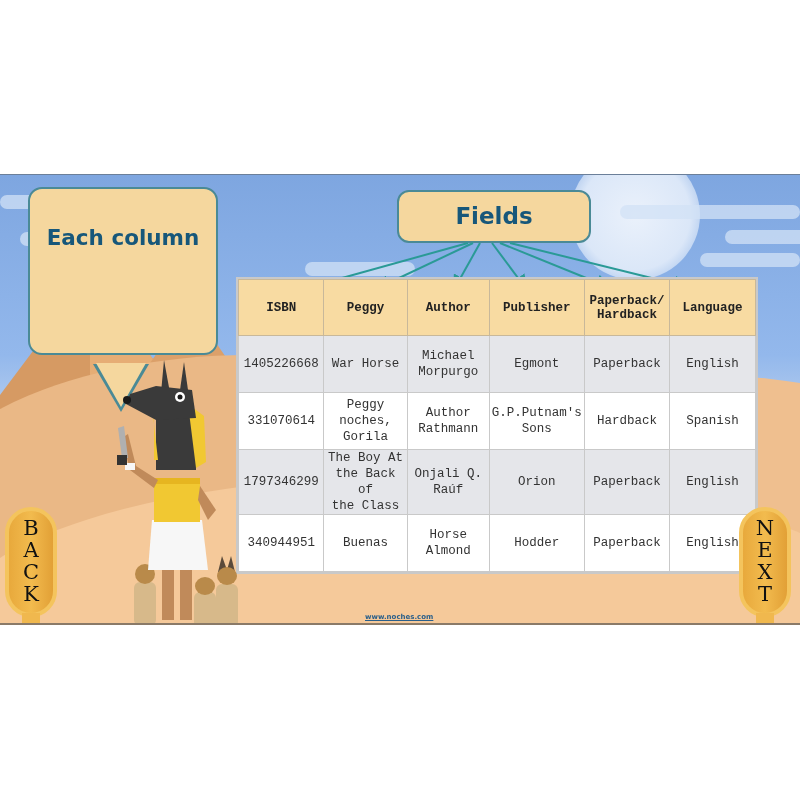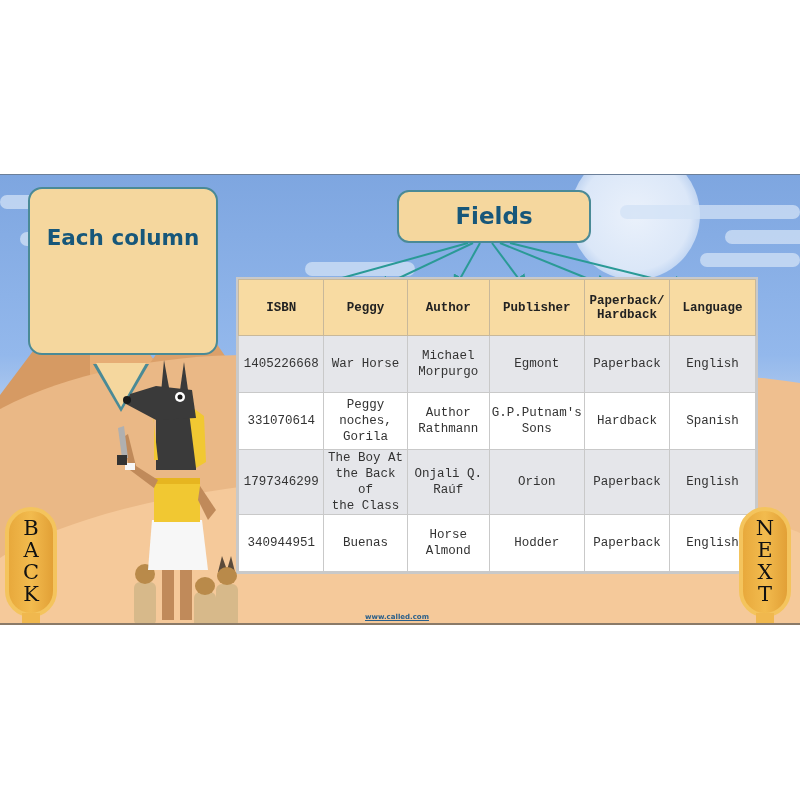--- a/index.html
+++ b/index.html
@@ -235,16 +235,16 @@
     <div class="cart-stem" style="left:21px;top:108px;"></div>
     <div class="cartouche-base" style="left:2px;top:118px;"></div>
     <div class="cart-text" style="left:4px;top:12px;">
       <div>N</div>
       <div>E</div>
       <div>X</div>
       <div>T</div>
     </div>
   </div>
 
-  <div class="footer-url">www.called.com</div>
+  <div class="footer-url">www.noches.com</div>
 </div>
 
 <div class="slide-border-bottom"></div>
 
 </body></html>

